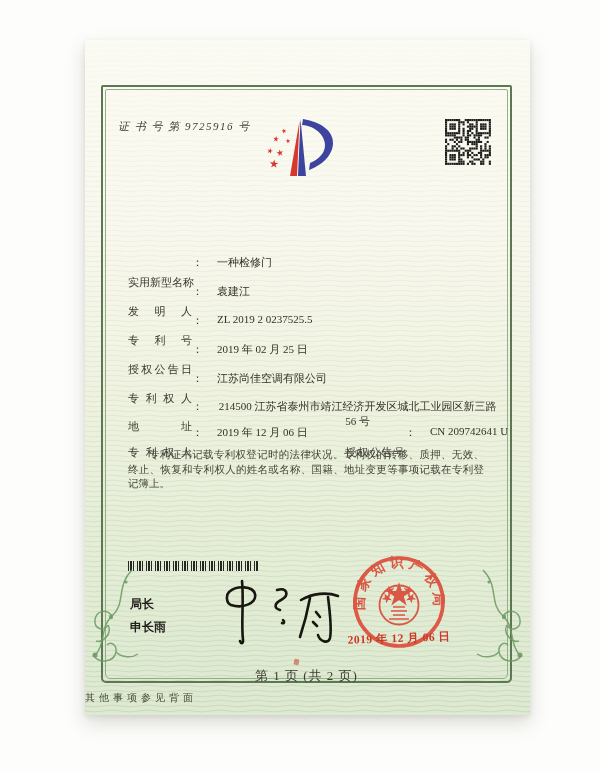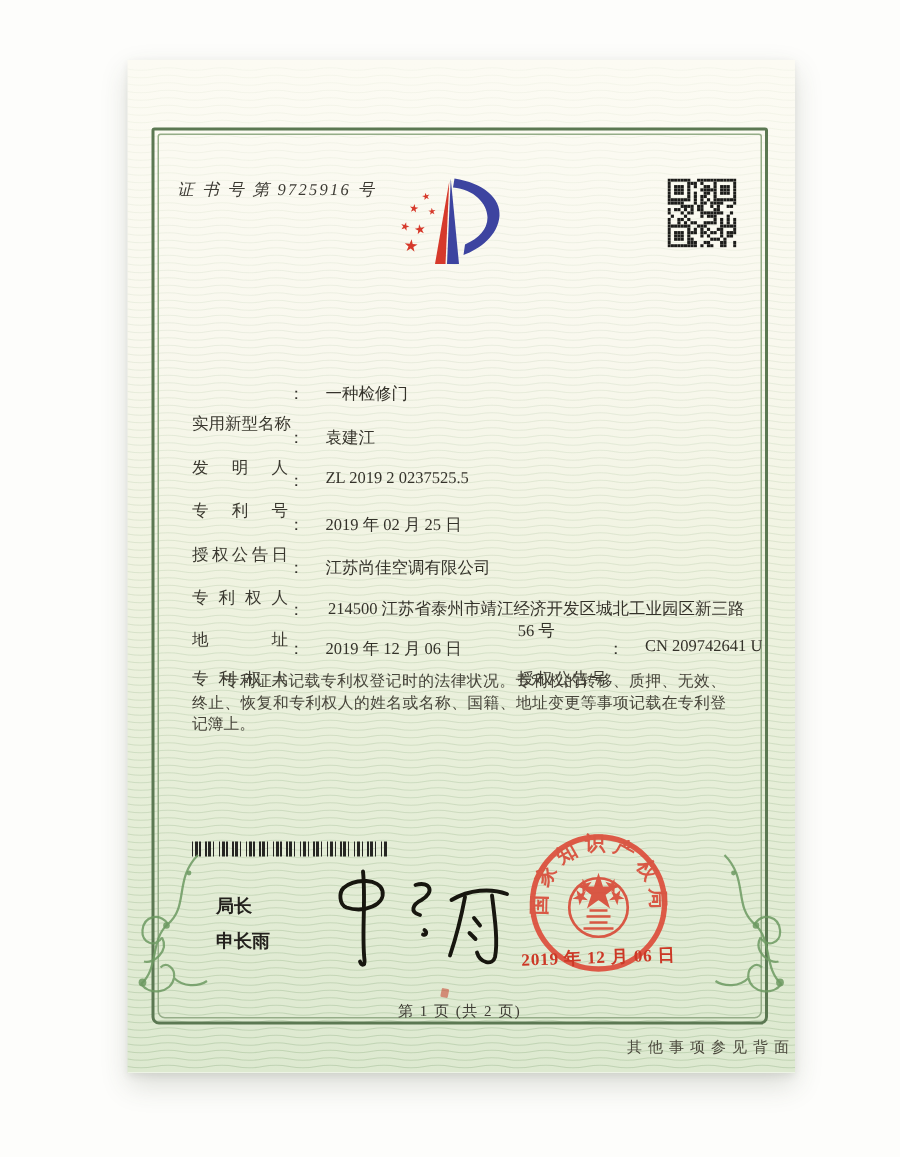--- a/index.html
+++ b/index.html
@@ -45,32 +45,32 @@
   }
   .paras p{margin:0;text-indent:2em;}
   .barcode{
     position:absolute;left:43px;top:521px;width:130px;height:10px;
     background:repeating-linear-gradient(90deg,
       #262623 0 1px,transparent 1px 2px,
       #262623 2px 4px,transparent 4px 5px,
       #262623 5px 6px,transparent 6px 9px);
   }
   .director{position:absolute;left:45px;top:553px;font-family:"Liberation Sans","DejaVu Sans",sans-serif;
-    font-weight:bold;font-size:12px;color:#23211d;line-height:23px;margin-left:14px;}
+    font-weight:bold;font-size:12px;color:#23211d;line-height:23px;}
   .signature{position:absolute;left:128px;top:538px;}
   .seal{position:absolute;left:264px;top:512px;}
   .seal-date{
     position:absolute;left:262px;top:591px;width:104px;text-align:center;
     font-size:11.5px;font-weight:bold;color:#cc3826;letter-spacing:.5px;
     transform:rotate(-2deg);white-space:nowrap;
   }
   .red-speck{position:absolute;left:209px;top:619px;width:5px;height:6px;
     background:rgba(198,62,42,.55);border-radius:1px;transform:rotate(12deg);}
-  .page-info{position:absolute;left:16px;right:18px;top:627px;text-align:center;font-size:10px;color:#3d3b33;letter-spacing:1px;}
-  .back-note{position:absolute;left:0;right:0;top:651px;text-align:right;font-size:10px;color:#4a483c;letter-spacing:4px;}
+  .page-info{position:absolute;left:16px;right:18px;top:627px;text-align:center;font-size:13px;color:#3d3b33;letter-spacing:1px;}
+  .back-note{position:absolute;left:0;right:0;top:651px;text-align:left;font-size:10px;color:#4a483c;letter-spacing:4px;}
   .orn{position:absolute;top:524px;}
   .orn.left{left:1px;}
   .orn.right{left:390px;transform:scaleX(-1);}
 </style>
 </head>
 <body>
 
 <div class="paper">
 
   <svg class="waves" width="445" height="675" id="waves">

